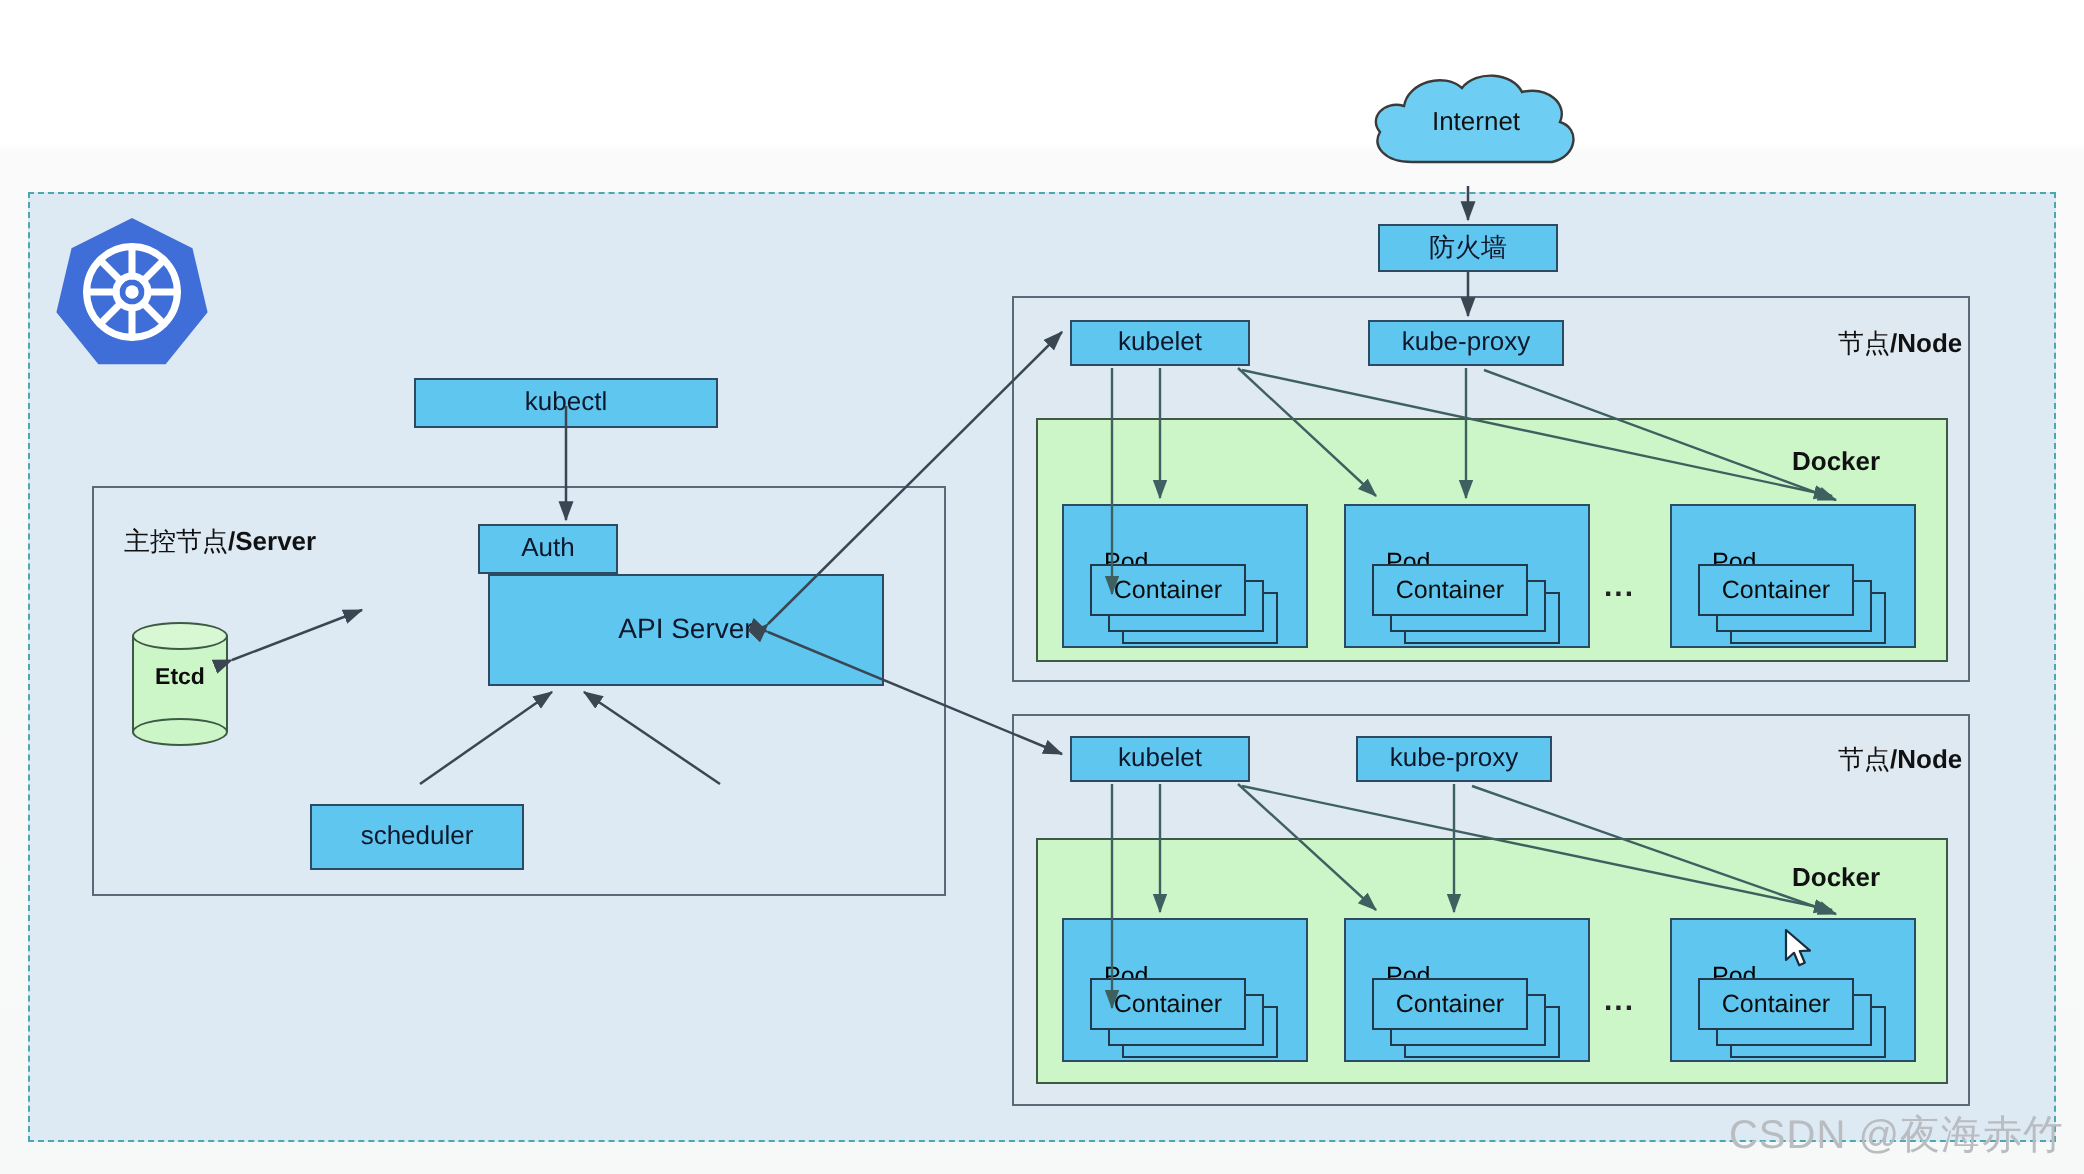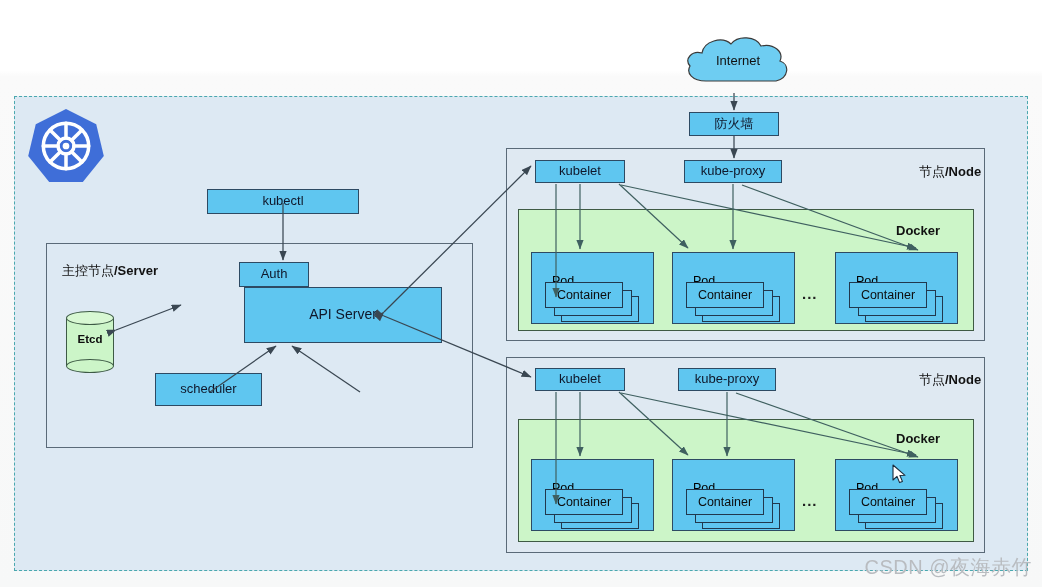--- a/index.html
+++ b/index.html
@@ -288,21 +288,21 @@
     <span>API Server</span>
   </div>
 
   <div id="etcd">
     <div class="body"></div>
     <div class="bot-ell"></div>
     <div class="top-ell"></div>
     <div class="txt">Etcd</div>
   </div>
 
-  <div class="box blue-box" id="scheduler" style="left:155px; top:373px; width:107px; height:33px;">
+  <div class="box blue-box" id="scheduler" style="left:155px; top:402px; width:107px; height:33px;">
     <span>scheduler</span>
   </div>
 
 
   <div id="node1" class="region node-region"></div>
   <div class="node-label" style="left:899px; top:163px;">
     <span>节点</span><b>/Node</b>
   </div>
 
   <div class="box blue-box" style="left:535px; top:160px; width:90px; height:23px;">

